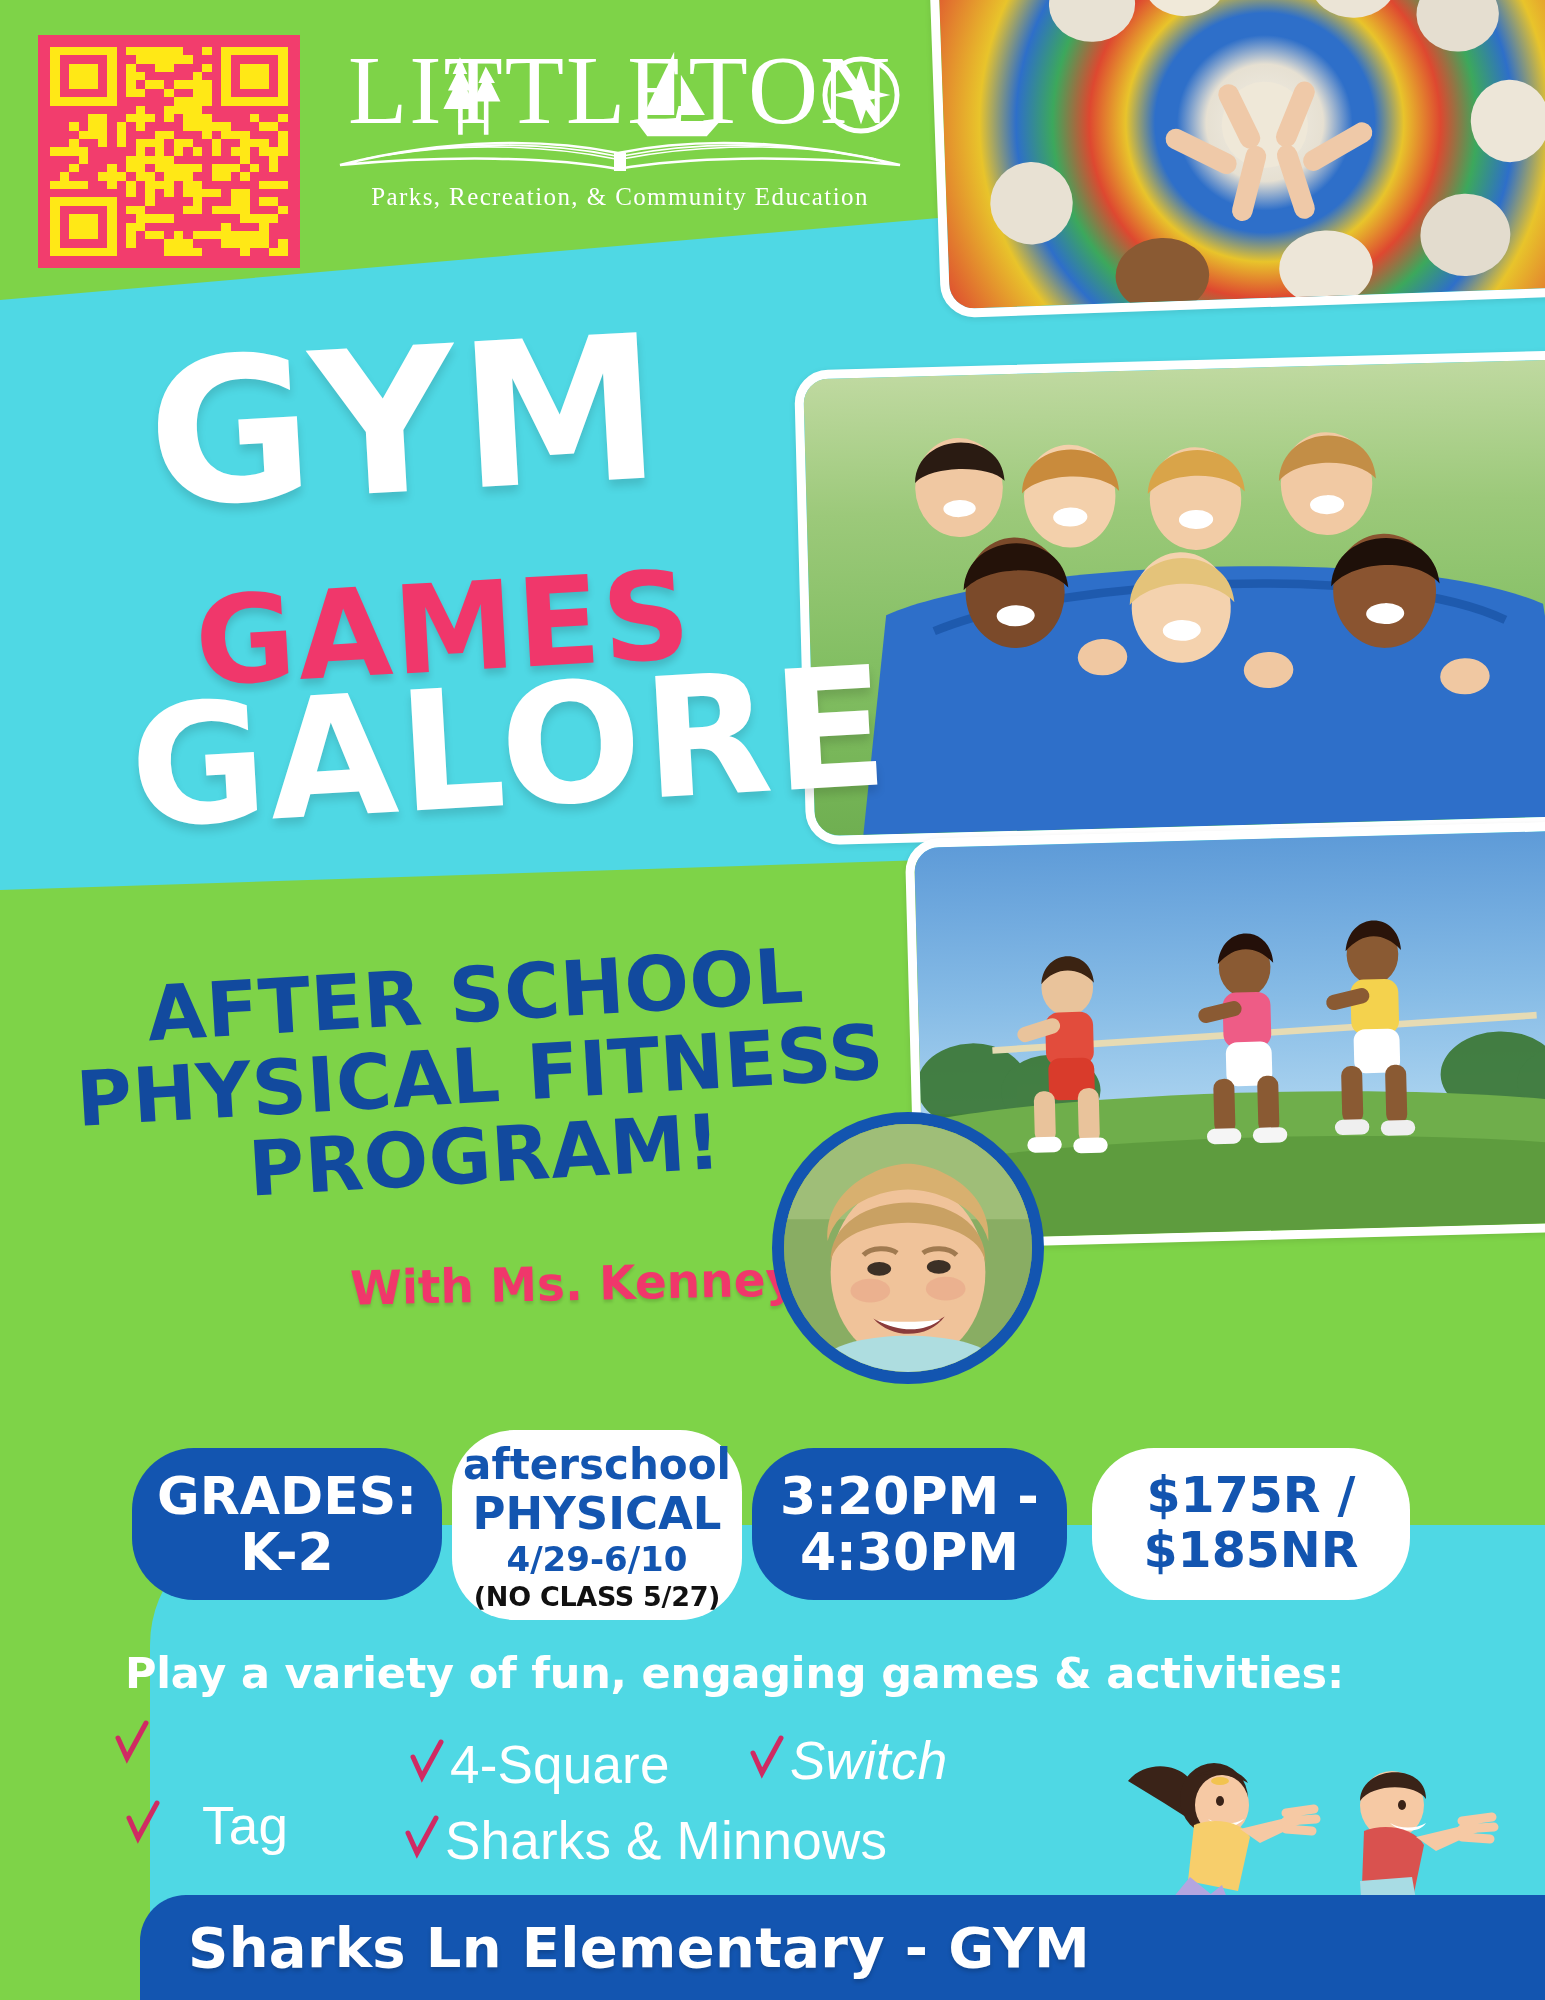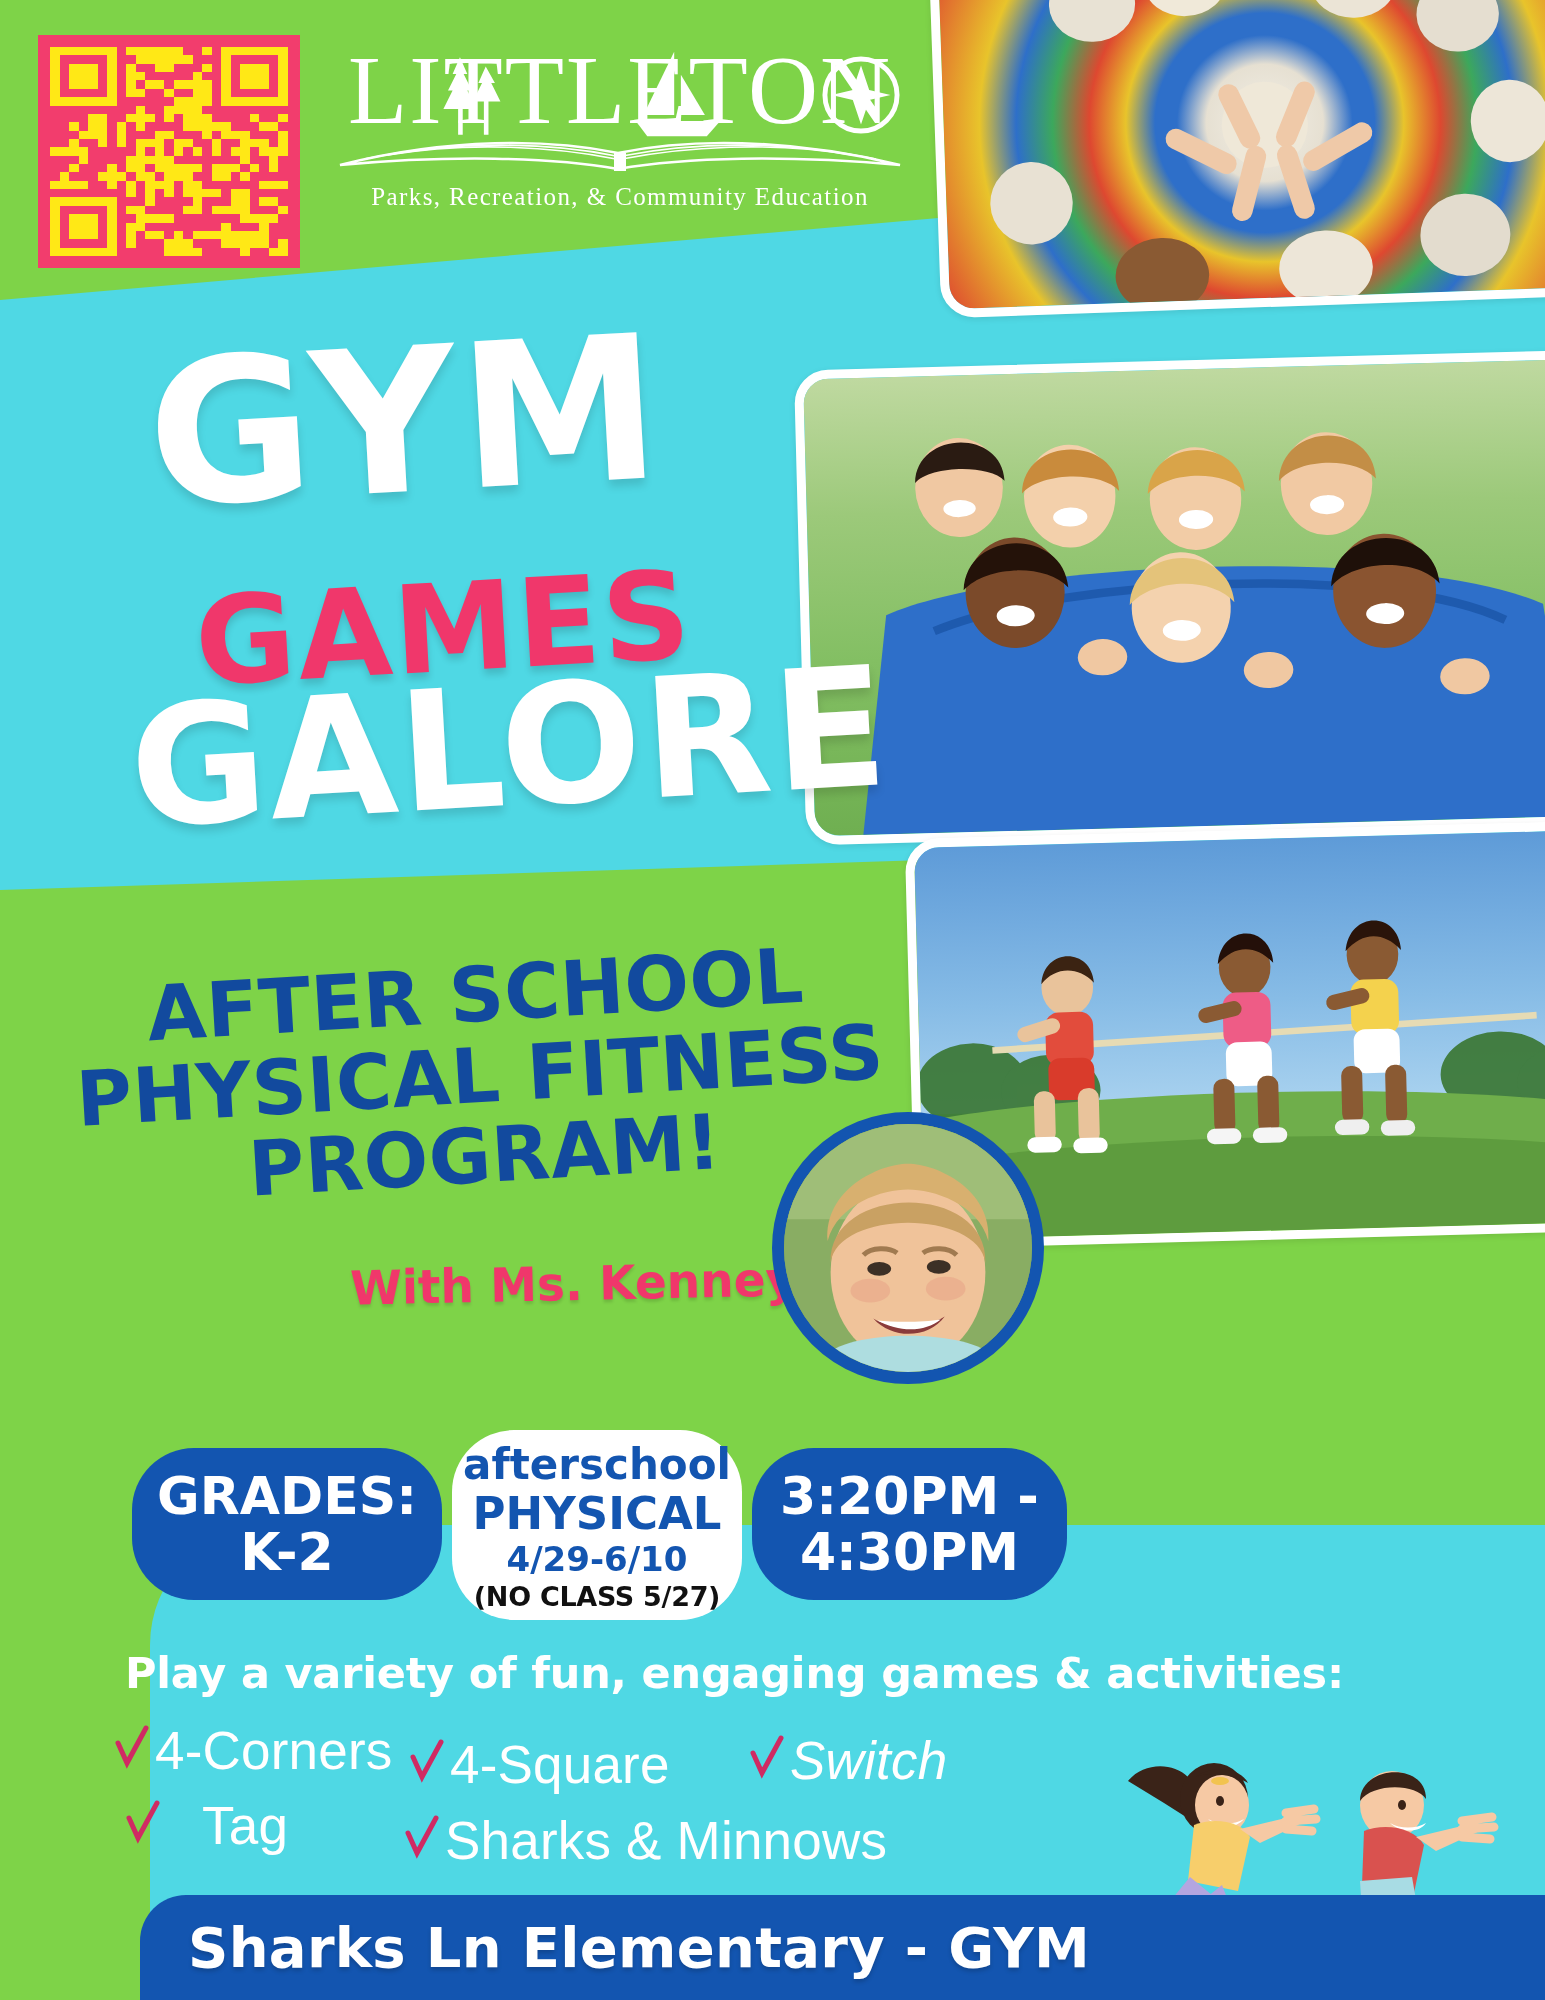--- a/index.html
+++ b/index.html
@@ -1040,32 +1040,35 @@
     <div class="pill pill-white pill-dates">
       <div class="d1">afterschool</div>
       <div class="d2">PHYSICAL</div>
       <div class="d3">4/29-6/10</div>
       <div class="d4">(NO CLASS 5/27)</div>
     </div>
     <div class="pill pill-blue pill-time">
       <div>3:20PM -</div>
       <div>4:30PM</div>
     </div>
+    <div class="pill pill-white pill-price">
+      <div>$175R /</div>
+      <div>$185NR</div>
+    </div>
   </div>
 
   <div class="act-head">Play a variety of fun, engaging games &amp; activities:</div>
 
   <div class="act-list">
     <div class="act-row act-item r1a">
       <span class="chk">
         <svg width="34" height="44" viewBox="0 0 34 44">
             <path d="M3 18 L12 38 L31 3" stroke="#D02A63" stroke-width="5" fill="none" stroke-linecap="round"></path>
           </svg>
       </span>
-      <span class="act-label">4-Corners</span>
     </div>
     <div class="act-row act-item r1b">
       <span class="chk">
         <svg width="34" height="44" viewBox="0 0 34 44">
             <path d="M3 18 L12 38 L31 3" stroke="#D02A63" stroke-width="5" fill="none" stroke-linecap="round"></path>
           </svg>
       </span>
       <span class="act-label">4-Square</span>
     </div>
     <div class="act-row act-item r1c">

